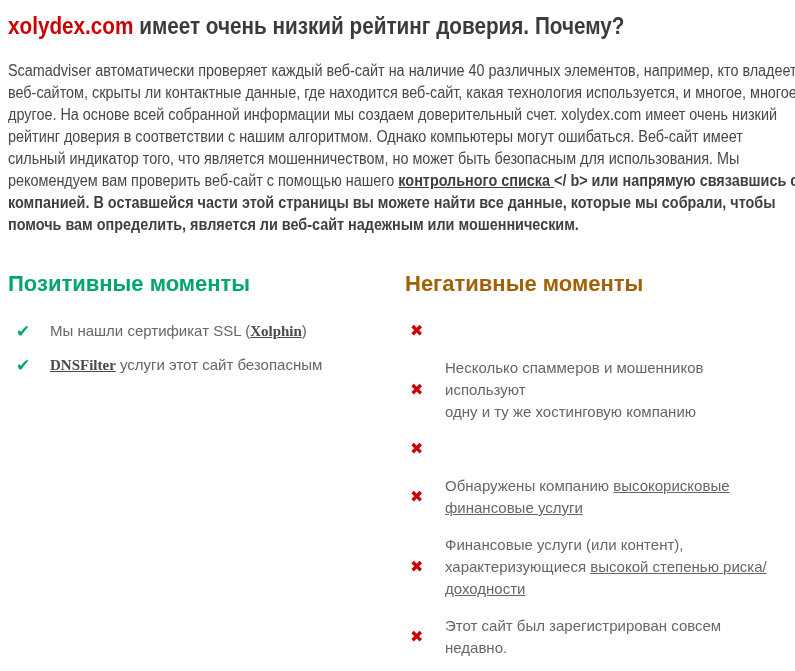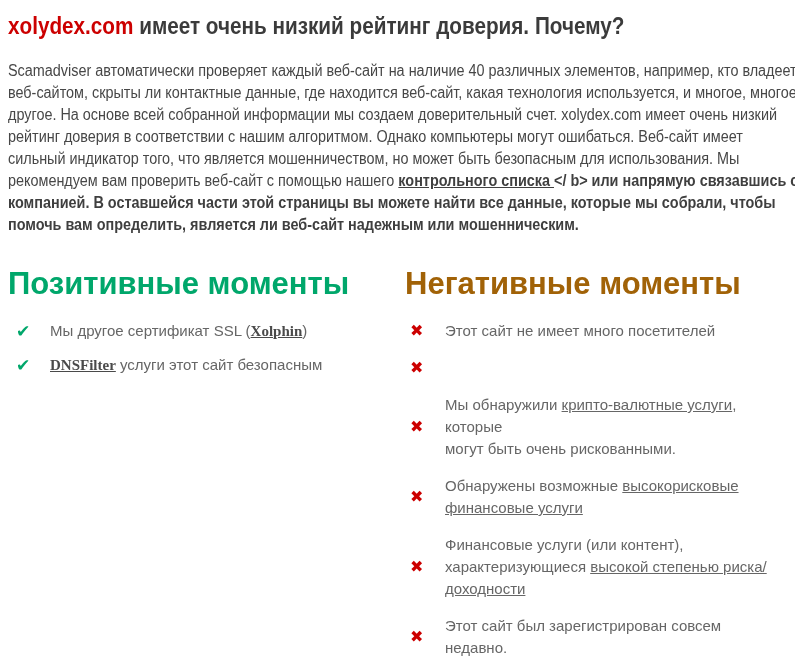--- a/index.html
+++ b/index.html
@@ -30,21 +30,21 @@
   p.intro .bold-tail { font-weight: bold; color: #3f3f3f; }
 
   a { color: inherit; text-decoration: underline; cursor: pointer; }
 
   .columns { display: flex; margin-top: 36px; }
   .col-left  { flex: 0 0 397px; width: 397px; }
   .col-right { flex: 1; min-width: 0; }
 
   h2.col-heading {
     margin: 0 0 24px 0;
-    font-size: 31px; line-height: 24px; font-weight: bold;
+    font-size: 22px; line-height: 24px; font-weight: bold;
   }
   h2.green { color: #00a76b; }
   h2.red   { color: #a16207; }
 
   ul.points { list-style: none; margin: 0; padding: 0; }
   ul.points li {
     display: flex; align-items: center;
     font-size: 15px; line-height: 22px; color: #666666;
   }
   .col-left  ul.points li { margin-bottom: 12px; padding-left: 8px; }
@@ -80,47 +80,46 @@
 компанией. В оставшейся части этой страницы вы можете найти все данные, которые мы собрали, чтобы
 помочь вам определить, является ли веб-сайт надежным или мошенническим.</span></p>
 
   <div class="columns">
 
     <div class="col-left">
       <h2 class="col-heading green">Позитивные моменты</h2>
       <ul class="points">
         <li>
           <span class="ico check">✔</span>
-          <span class="txt"><span>Мы другое сертификат SSL (</span><a>Xolphin</a><span>)</span></span>
+          <span class="txt"><span>Мы нашли сертификат SSL (</span><a>Xolphin</a><span>)</span></span>
         </li>
         <li>
           <span class="ico check">✔</span>
           <span class="txt"><span></span><a>DNSFilter</a><span> услуги этот сайт безопасным</span></span>
         </li>
       </ul>
     </div>
 
     <div class="col-right">
       <h2 class="col-heading red">Негативные моменты</h2>
       <ul class="points">
         <li>
           <span class="ico cross">✖</span>
-          <span class="txt"><span>Этот сайт не имеет много посетителей</span></span>
+        </li>
+        <li>
+          <span class="ico cross">✖</span>
+          <span class="txt"><span>Несколько спаммеров и мошенников используют
+одну и ту же хостинговую компанию</span></span>
         </li>
         <li>
           <span class="ico cross">✖</span>
         </li>
         <li>
           <span class="ico cross">✖</span>
-          <span class="txt"><span>Мы обнаружили </span><a>крипто-валютные услуги</a><span>, которые
-могут быть очень рискованными.</span></span>
-        </li>
-        <li>
-          <span class="ico cross">✖</span>
-          <span class="txt"><span>Обнаружены возможные </span><a>высокорисковые
+          <span class="txt"><span>Обнаружены компанию </span><a>высокорисковые
 финансовые услуги</a><span></span></span>
         </li>
         <li>
           <span class="ico cross">✖</span>
           <span class="txt"><span>Финансовые услуги (или контент),
 характеризующиеся </span><a>высокой степенью риска/
 доходности</a><span></span></span>
         </li>
         <li>
           <span class="ico cross">✖</span>

